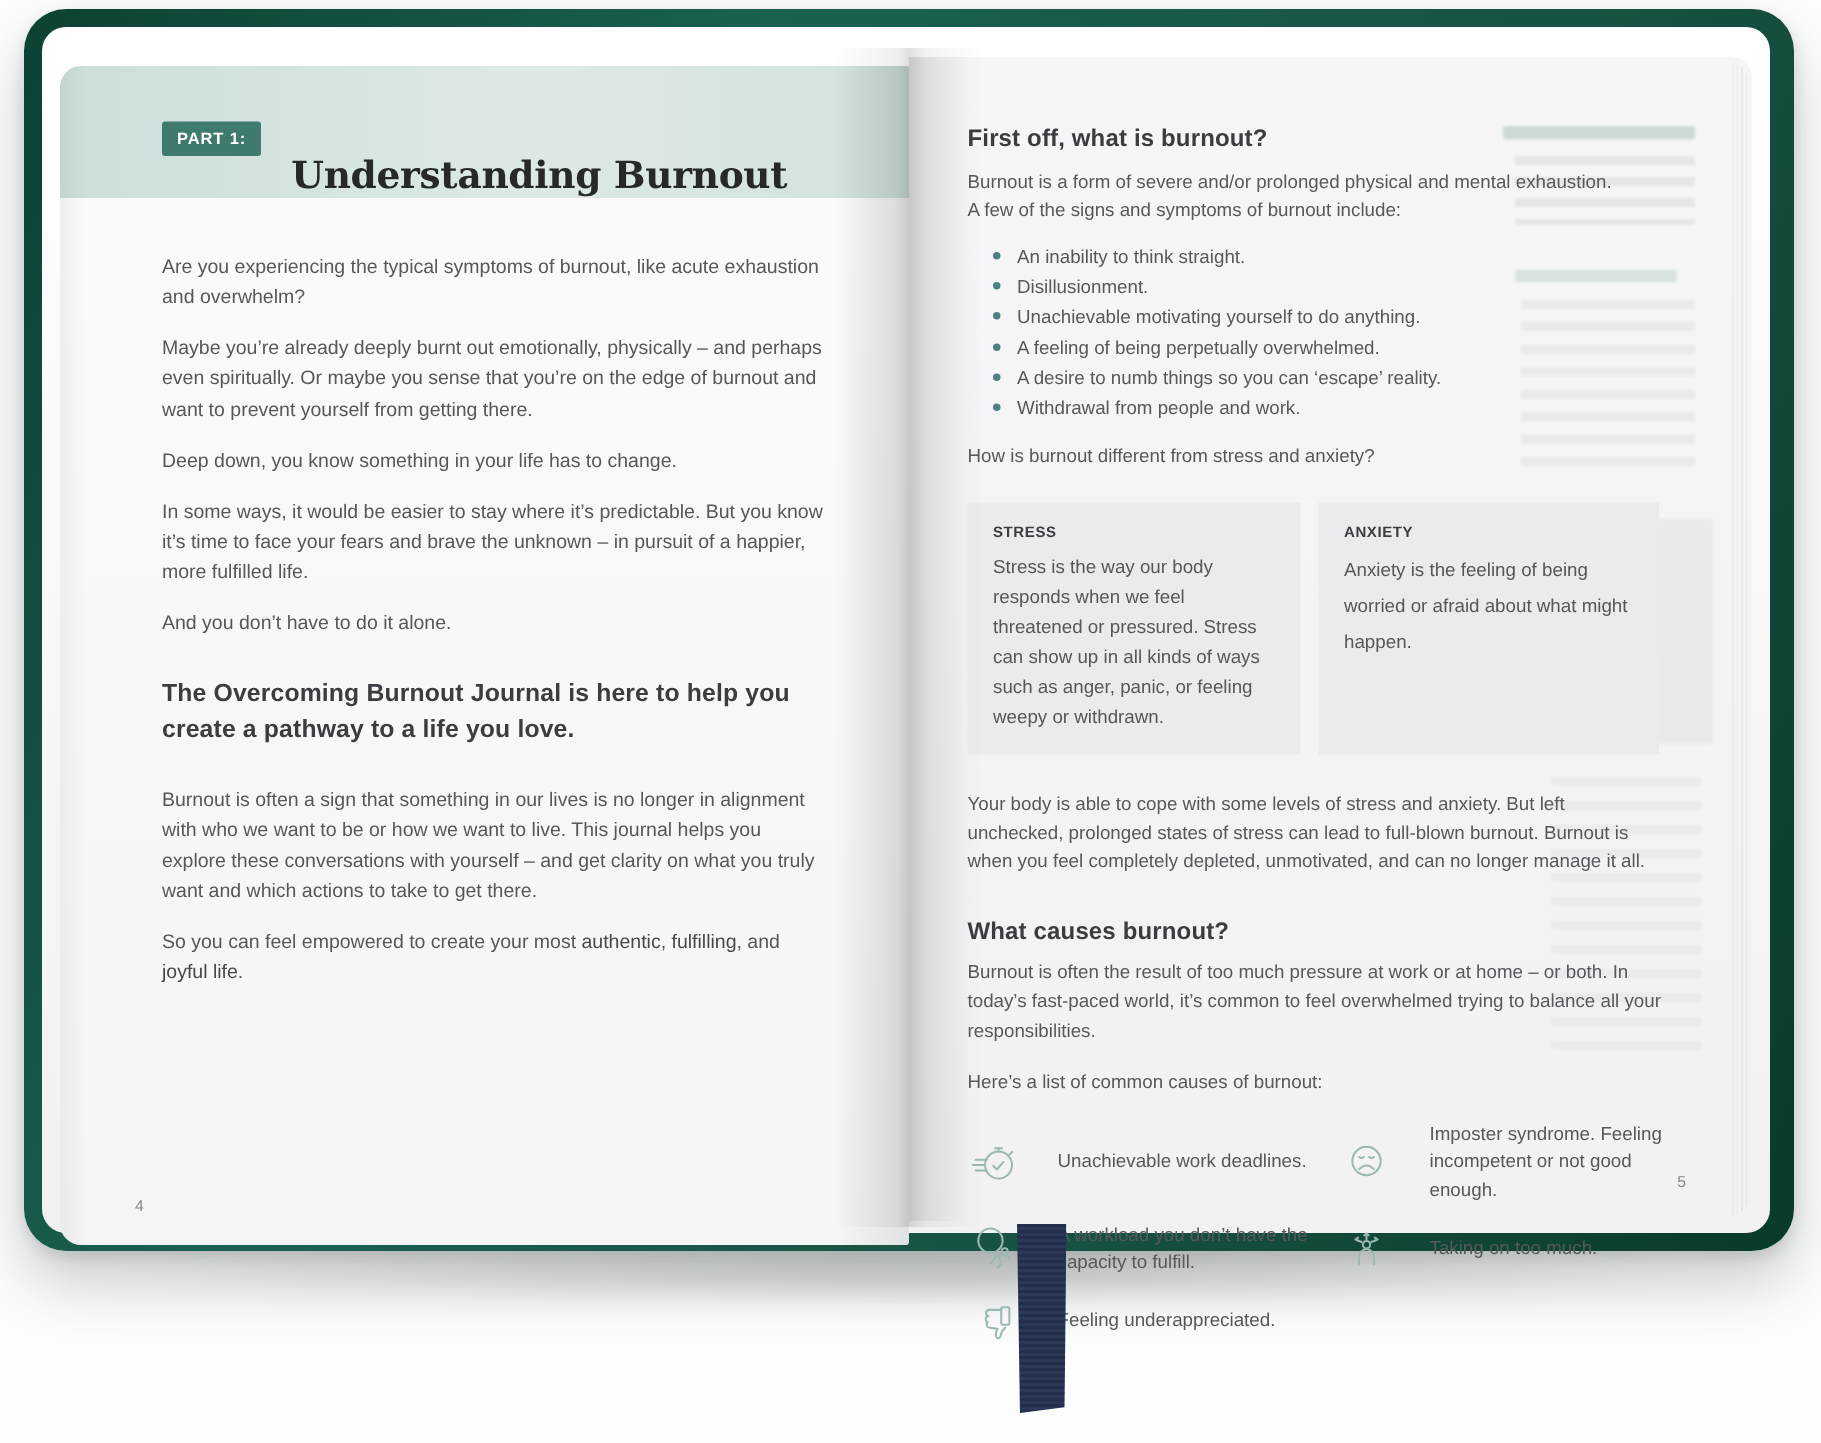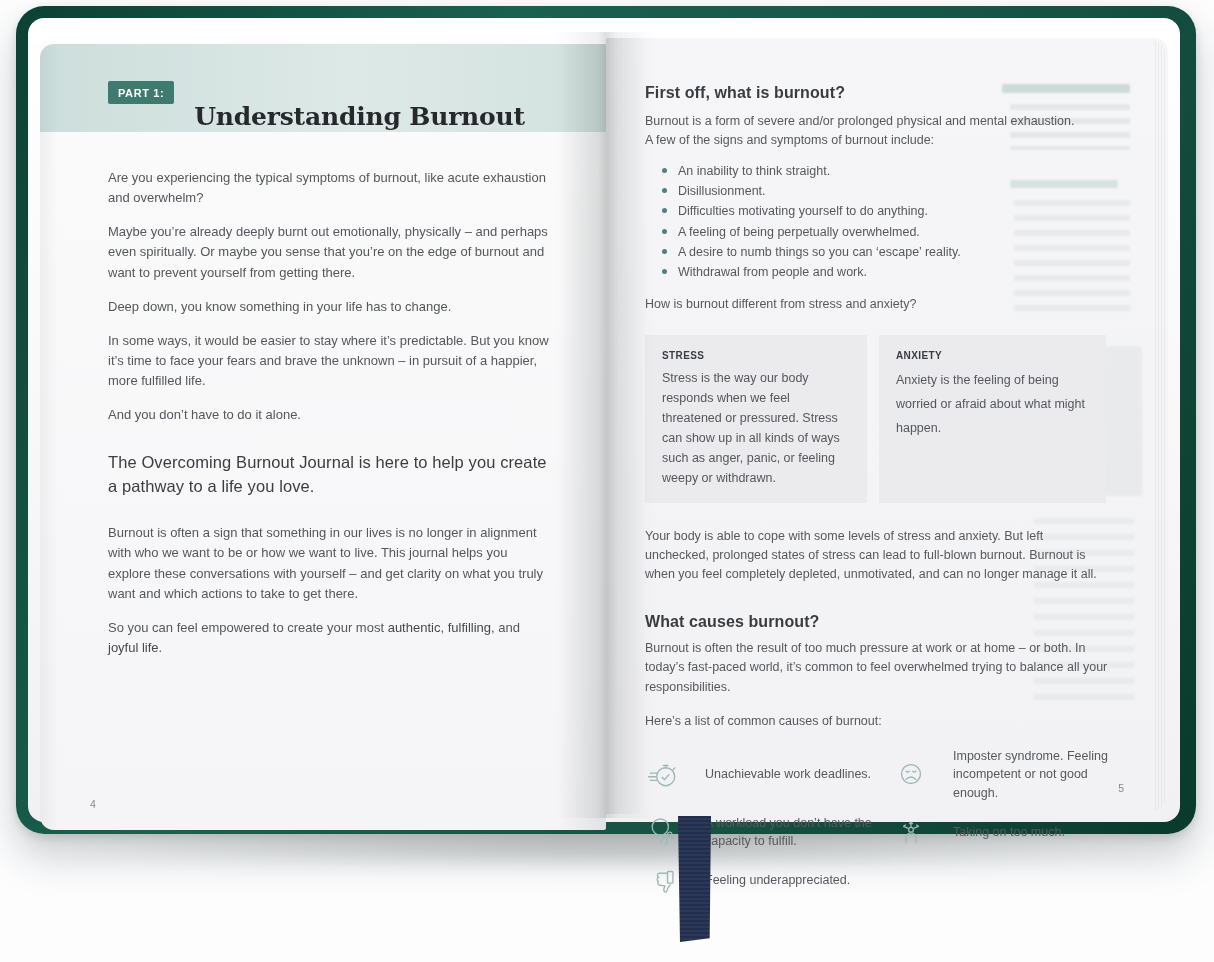--- a/index.html
+++ b/index.html
@@ -46,21 +46,21 @@
     background:#3f7a6e; color:#ffffff; font-size:11px; font-weight:bold;
     letter-spacing:0.6px; padding:6px 10px 5px; border-radius:2px; white-space:nowrap;
   }
   .page-title {
     font-family:"DejaVu Serif", serif; font-weight:bold; font-size:25px;
     color:#26282b; margin-left:20px; letter-spacing:-0.2px;margin-top:48px;
   }
   .left-content { padding:36px 56px 0 68px; }
   .para { font-size:13px; line-height:1.55; color:#55575d; margin:0 0 14px; }
   .subhead {
-    font-size:16.5px; font-weight:normal; color:#3b3d43; line-height:1.45;
+    font-size:16.5px; font-weight:bold; color:#3b3d43; line-height:1.45;
     margin:26px 0 24px; letter-spacing:0.1px;
   }
   .b { font-weight:normal; color:#46484e; }
   .pageno-left { position:absolute; left:50px; bottom:20px; font-size:10.5px; color:#85878c; }
   
   .page-right {
     position:absolute; left:606px; top:38px; width:562px; height:776px;
     background:linear-gradient(180deg,#f6f6f8 0%, #f2f2f5 100%);
     border-radius:2px 14px 14px 2px;
   }
@@ -168,21 +168,21 @@
     <div class="ghost g-box"></div>
     <div class="ghost g-lines3"></div>
 
     <div class="right-content">
       <h2 class="h-right">First off, what is burnout?</h2>
       <p class="body-r">Burnout is a form of severe and/or prolonged physical and mental exhaustion.</p>
       <p class="body-r">A few of the signs and symptoms of burnout include:</p>
       <ul class="symptoms">
         <li>An inability to think straight.</li>
         <li>Disillusionment.</li>
-        <li>Difficulties motivating yourself to do anything.</li>
+        <li>Unachievable motivating yourself to do anything.</li>
         <li>A feeling of being perpetually overwhelmed.</li>
         <li>A desire to numb things so you can ‘escape’ reality.</li>
         <li>Withdrawal from people and work.</li>
       </ul>
       <p class="body-r q-para">How is burnout different from stress and anxiety?</p>
 
       <div class="boxes">
         <div class="info-box stress">
           <div class="box-label">STRESS</div>
           <div class="box-text">Stress is the way our body responds when we feel threatened or pressured. Stress can show up in all kinds of ways such as anger, panic, or feeling weepy or withdrawn.</div>

